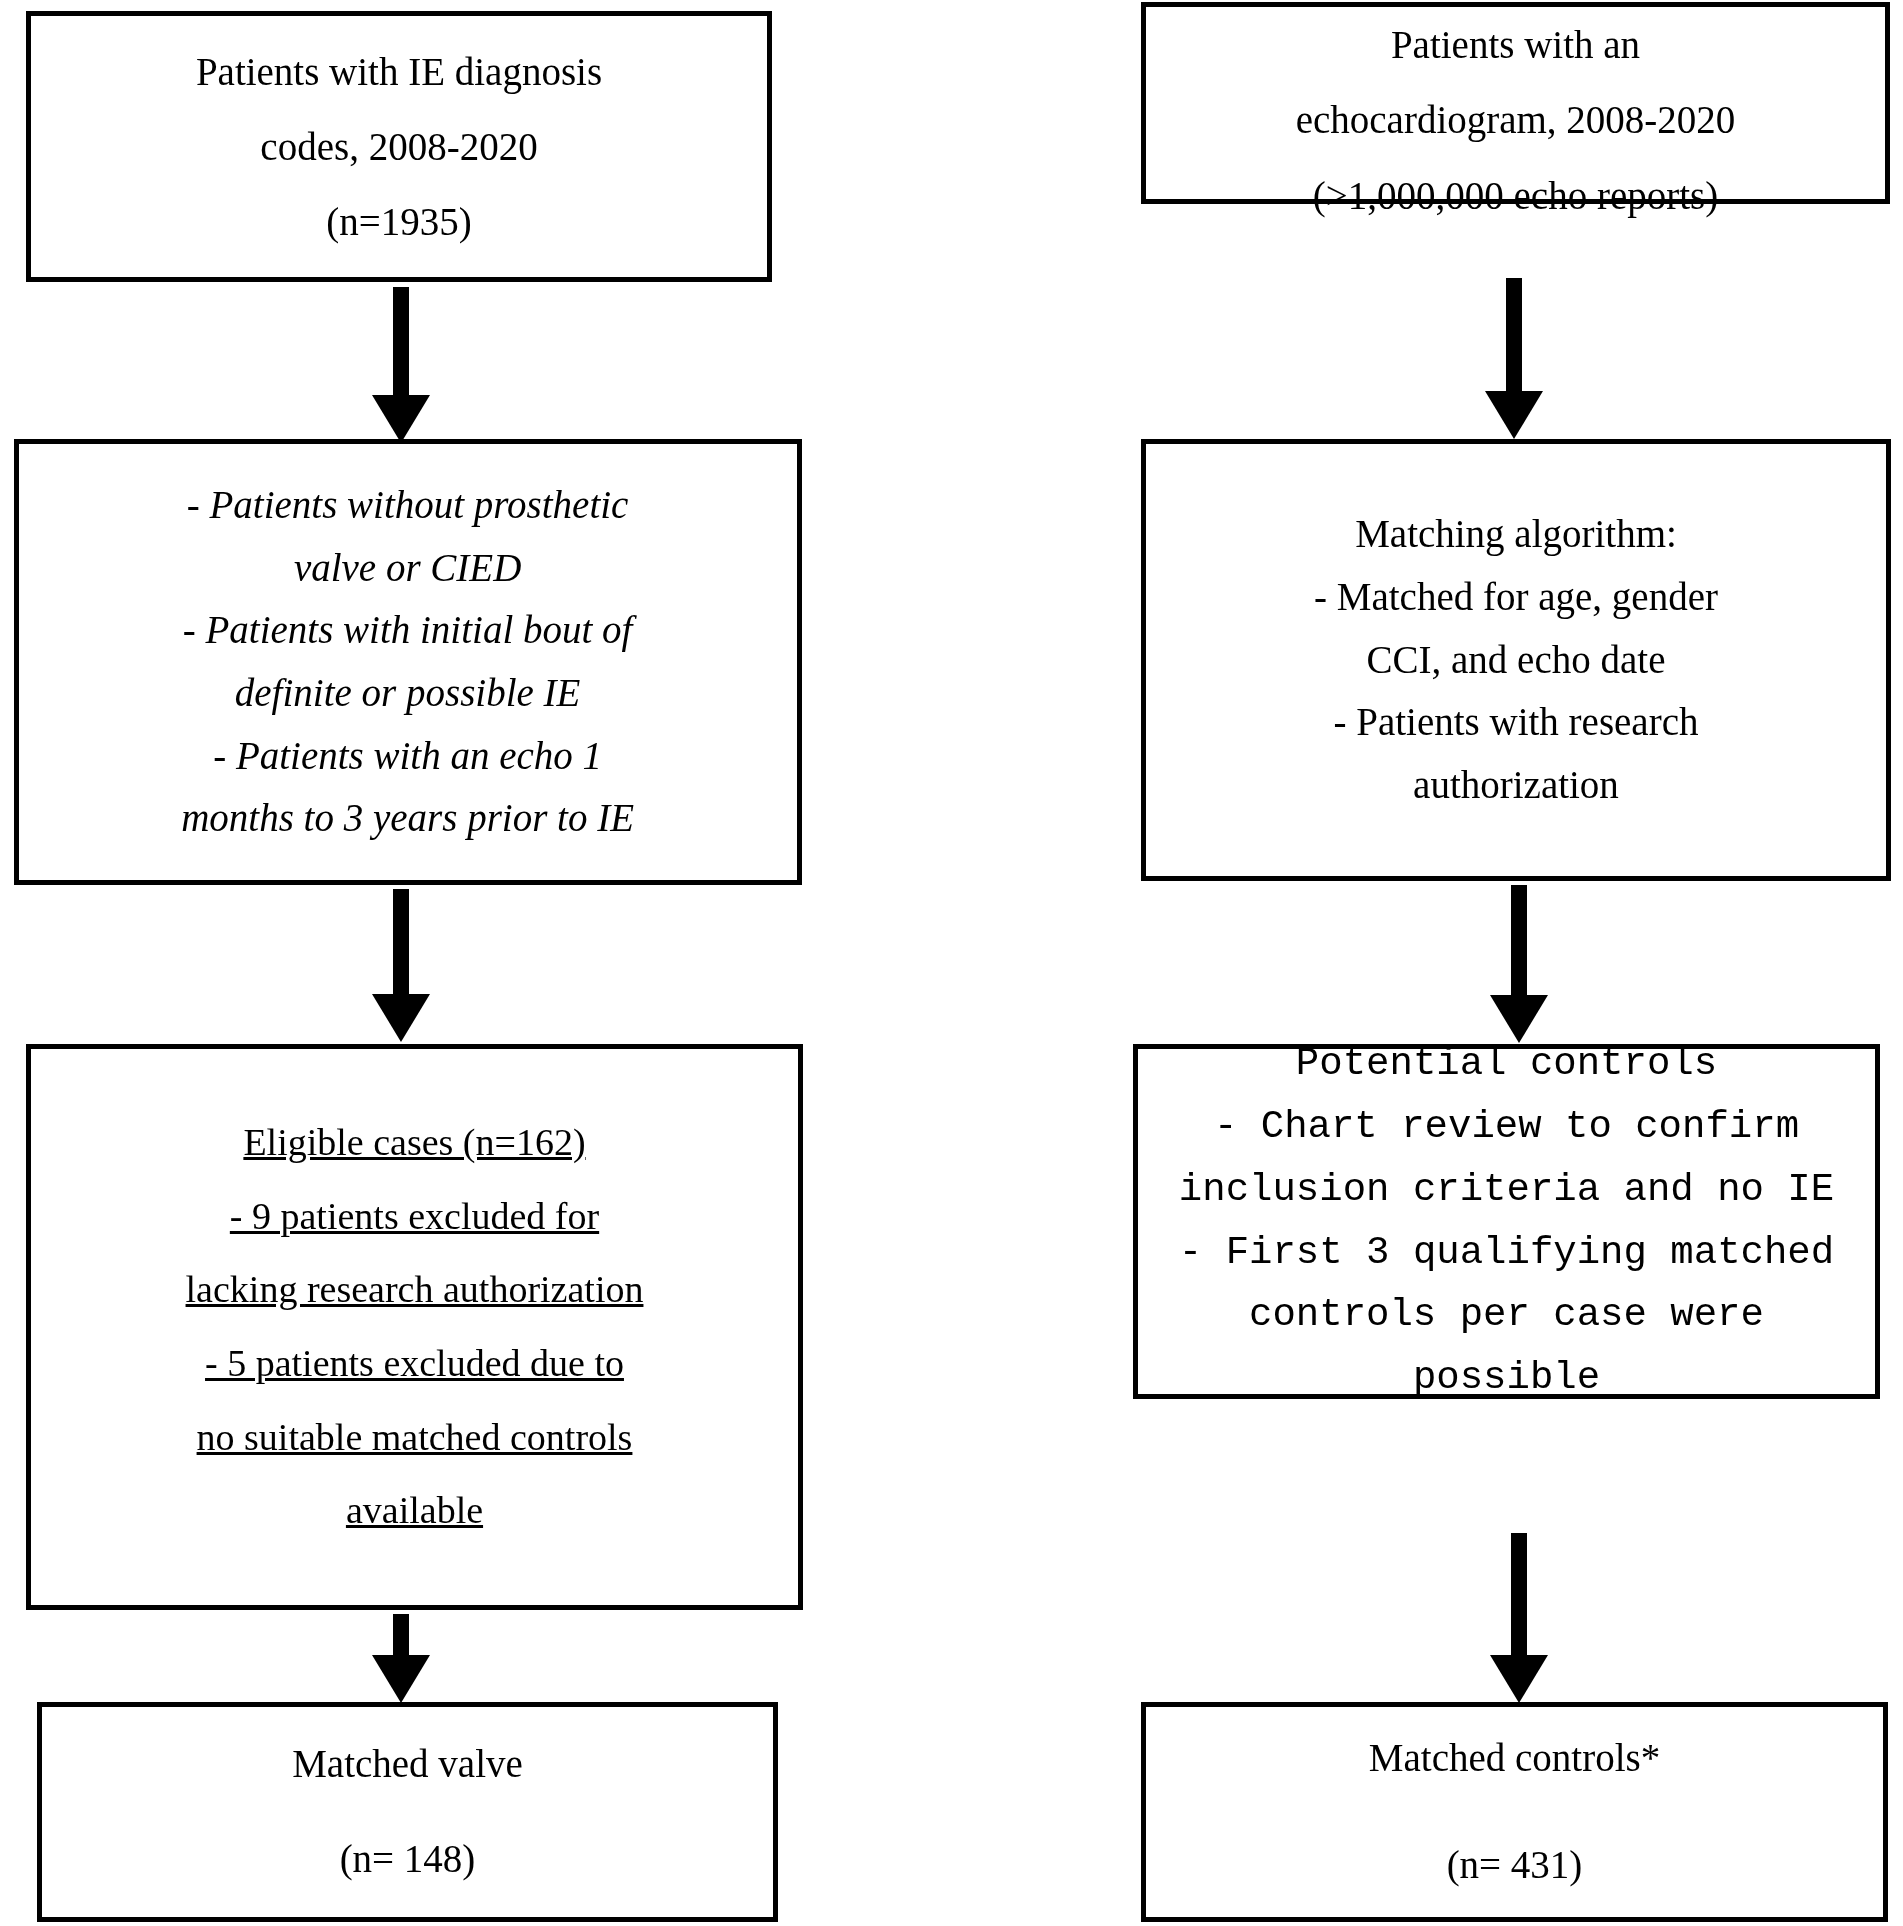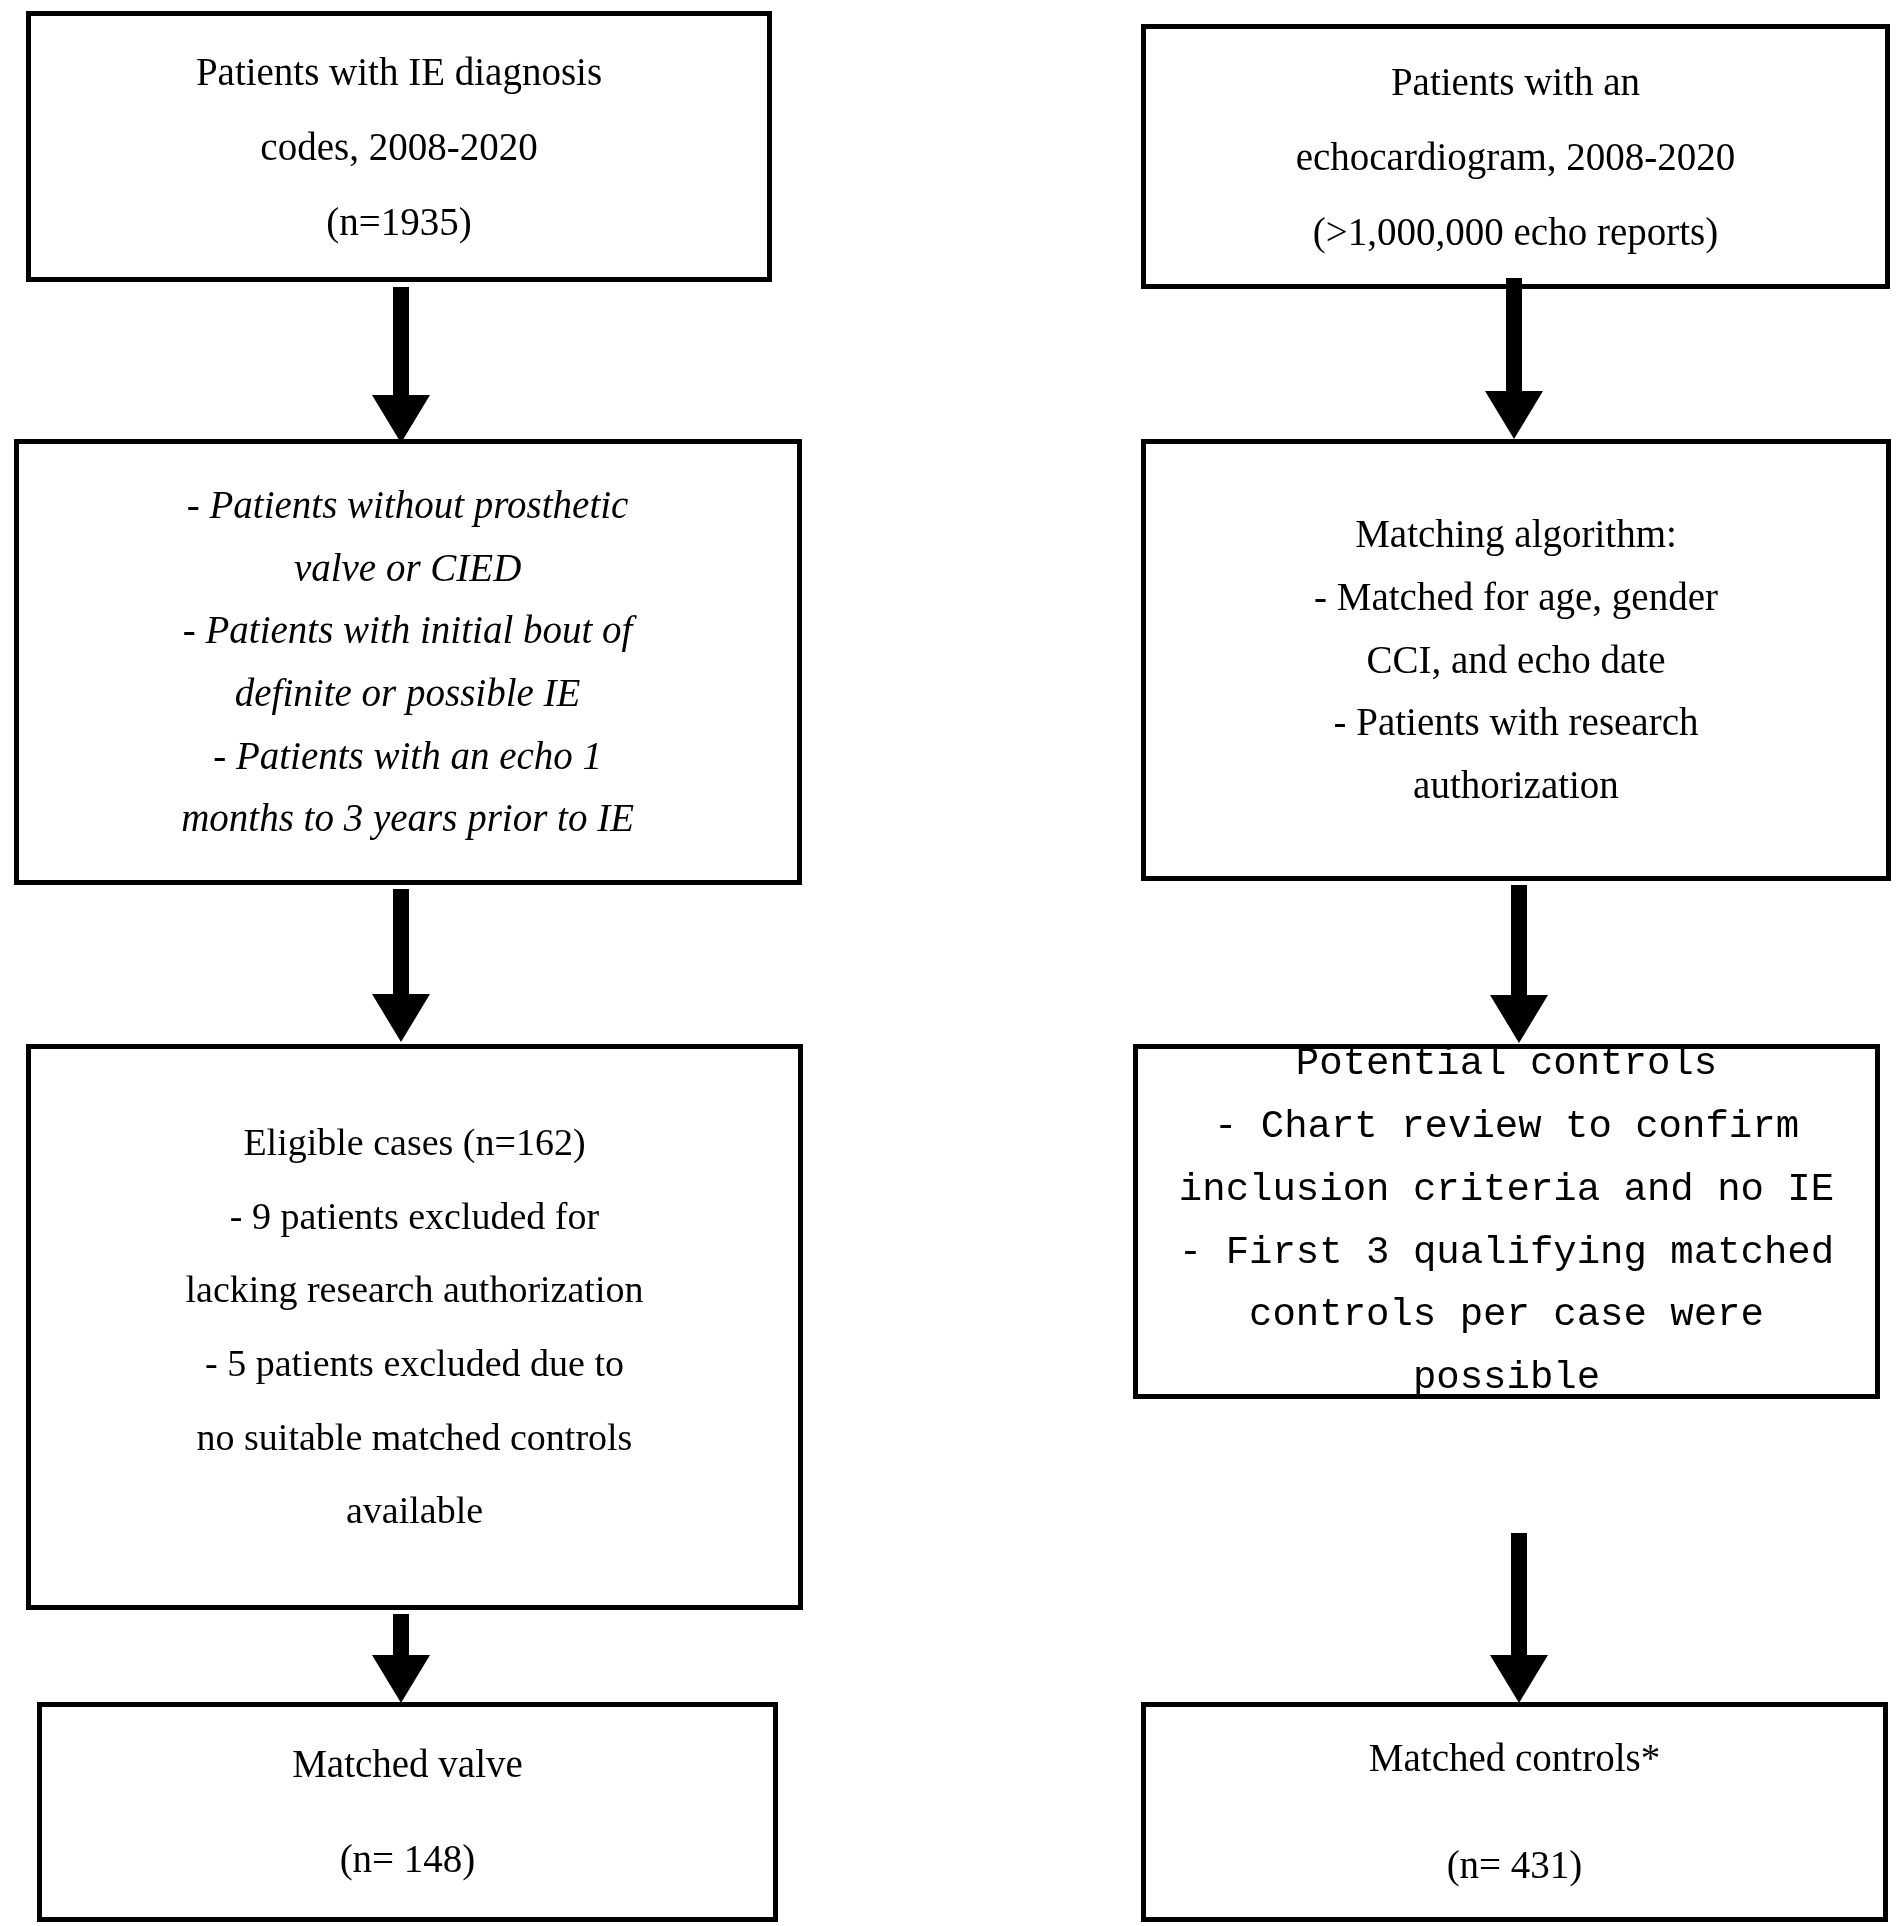--- a/index.html
+++ b/index.html
@@ -35,25 +35,25 @@
     white-space: nowrap;
   }
   
   .t-big   { font-size: 39px; line-height: 1.30; }
   .t-mid   { font-size: 38px; line-height: 1.36; }
   .t-lead  { line-height: 1.62; }
 
   
   #box-ie-diagnosis      { left: 26px;   top: 11px;   width: 746px; height: 271px; }
   #box-ie-criteria       { left: 13.6px;   top: 439px;  width: 788px; height: 446px; font-style: italic; }
-  #box-eligible-cases    { left: 26px;   top: 1044px; width: 777px; height: 566px; }
+  #box-eligible-cases    { left: 26px;   top: 1044px; width: 777px; height: 566px; text-decoration: underline; }
   #box-matched-cases     { left: 37px;   top: 1702px; width: 741px; height: 220px; }
 
   
-  #box-echo-patients     { left: 1141px; top: 24px;   width: 749px; height: 265px; }
+  #box-echo-patients     { left: 1141px; top: 2px;   width: 749px; height: 202px; justify-content: space-between; }
   #box-matching-algo     { left: 1141px; top: 439px;  width: 750px; height: 442px; }
   #box-potential-ctrl    { left: 1133px; top: 1044px; width: 747px; height: 355px; font-family: Liberation Mono, monospace; }
   #box-matched-controls  { left: 1141px; top: 1702px; width: 747px; height: 220px; }
 
   
   .arrow {
     position: absolute;
     width: 0;
     height: 0;
   }

